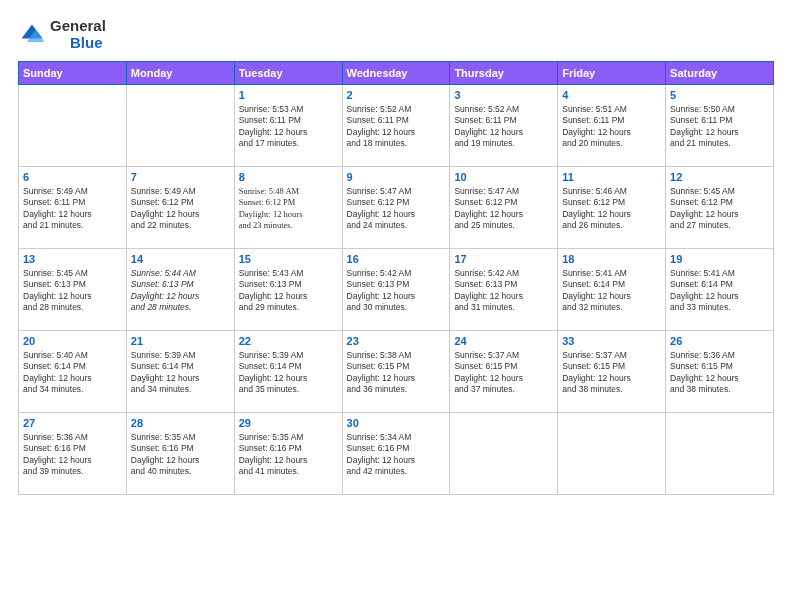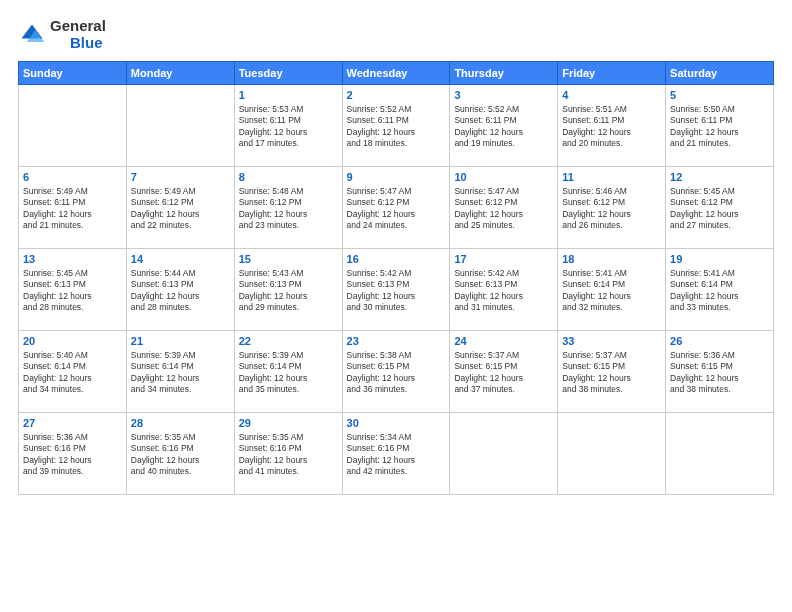--- a/index.html
+++ b/index.html
@@ -73,21 +73,21 @@
     }
 
     .calendar {
       width: 100%;
       border-collapse: collapse;
       flex: 1;
       font-size: 9.5px;
     }
 
     .calendar thead tr th {
-      background-color: #3b82f6;
+      background-color: #8b5cf6;
       color: #fff;
       padding: 5px 4px;
       text-align: left;
       font-size: 11px;
       font-weight: bold;
       border: 1px solid #1565c0;
     }
 
     .calendar tbody tr td {
       border: 1px solid #ccc;
@@ -196,21 +196,21 @@
           </td>
           <td>
             <span class="day-number">7</span>
             <div class="day-info" style="white-space: pre-line;">Sunrise: 5:49 AM
 Sunset: 6:12 PM
 Daylight: 12 hours
 and 22 minutes.</div>
           </td>
           <td>
             <span class="day-number">8</span>
-            <div class="day-info" style="white-space: pre-line;">Sunrise: 5:48 AM
+            <div class="day-info" style="white-space: pre-line; font-family: Liberation Serif, serif;">Sunrise: 5:48 AM
 Sunset: 6:12 PM
 Daylight: 12 hours
 and 23 minutes.</div>
           </td>
           <td>
             <span class="day-number">9</span>
             <div class="day-info" style="white-space: pre-line;">Sunrise: 5:47 AM
 Sunset: 6:12 PM
 Daylight: 12 hours
 and 24 minutes.</div>
@@ -240,21 +240,21 @@
         <tr>
           <td>
             <span class="day-number">13</span>
             <div class="day-info" style="white-space: pre-line;">Sunrise: 5:45 AM
 Sunset: 6:13 PM
 Daylight: 12 hours
 and 28 minutes.</div>
           </td>
           <td>
             <span class="day-number">14</span>
-            <div class="day-info" style="white-space: pre-line;">Sunrise: 5:44 AM
+            <div class="day-info" style="white-space: pre-line; font-style: italic;">Sunrise: 5:44 AM
 Sunset: 6:13 PM
 Daylight: 12 hours
 and 28 minutes.</div>
           </td>
           <td>
             <span class="day-number">15</span>
             <div class="day-info" style="white-space: pre-line;">Sunrise: 5:43 AM
 Sunset: 6:13 PM
 Daylight: 12 hours
 and 29 minutes.</div>

